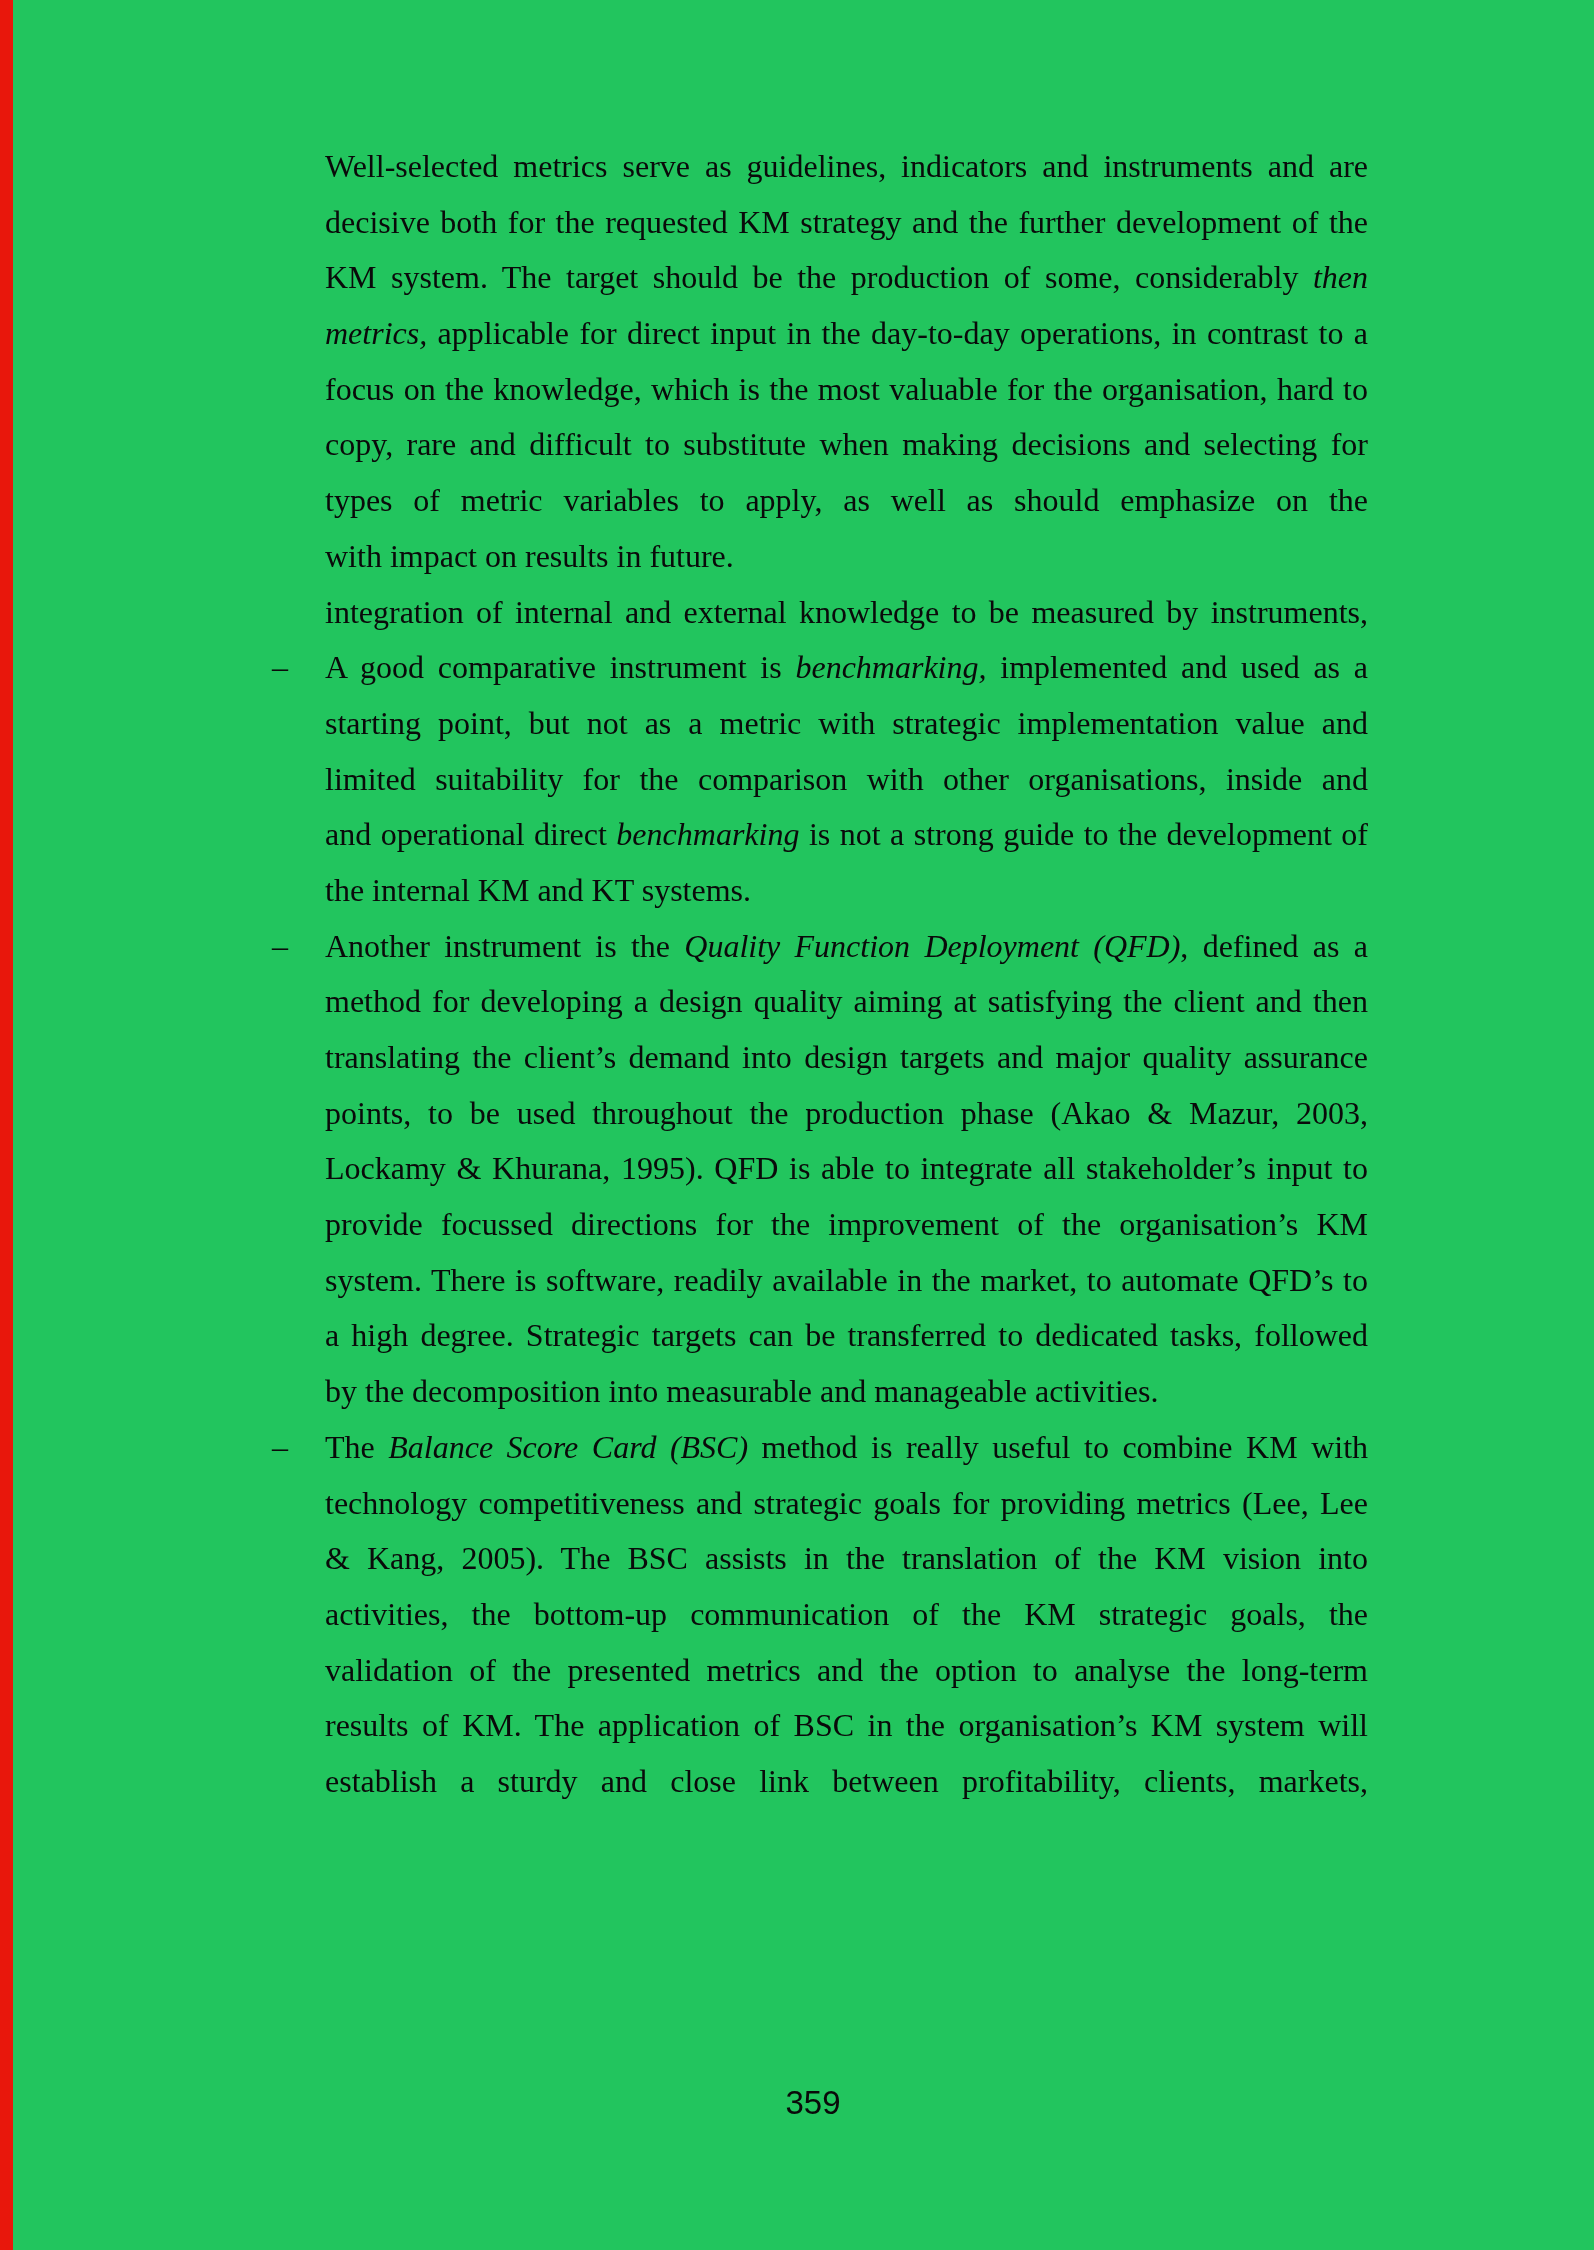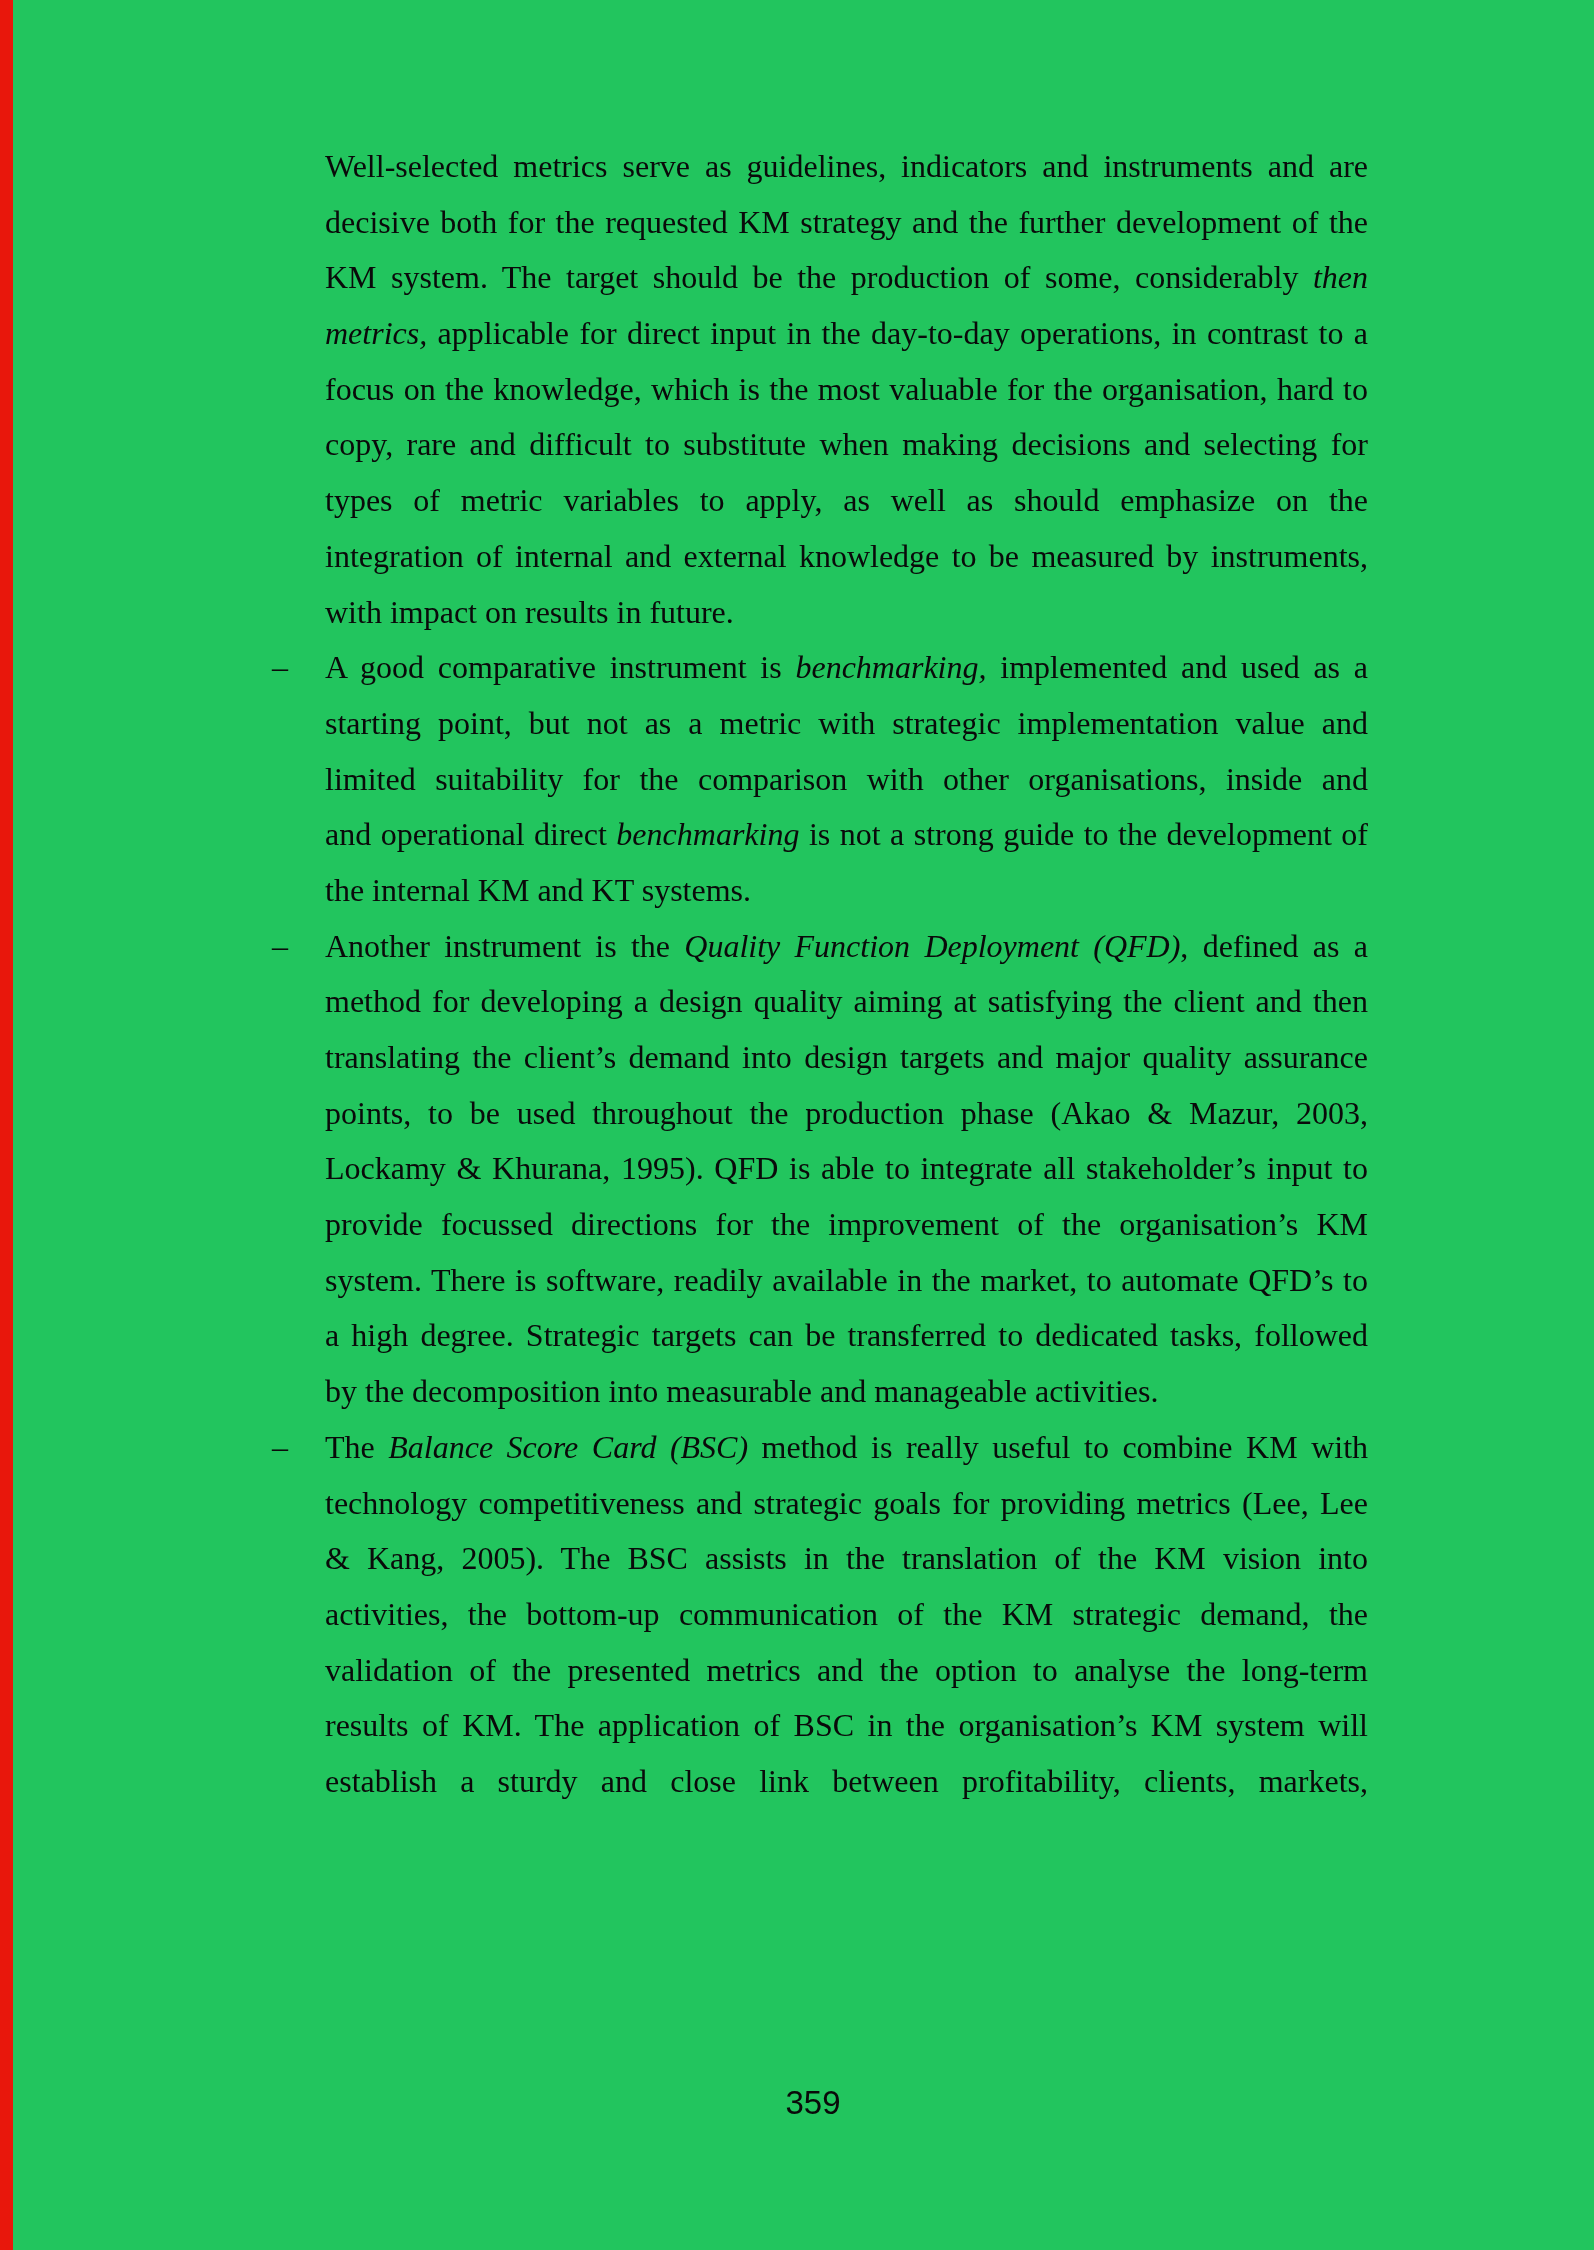--- a/index.html
+++ b/index.html
@@ -74,22 +74,22 @@
   <div class="stripe" style="background: rgb(232, 23, 12);"></div>
   <div class="doc-body">
       <div class="para">
         <div class="line"><span>Well-selected metrics serve as guidelines, indicators and instruments and are</span></div>
         <div class="line"><span>decisive both for the requested KM strategy and the further development of the</span></div>
         <div class="line"><span>KM system. The target should be the production of some, considerably </span><i>then</i></div>
         <div class="line"><i>metrics,</i><span> applicable for direct input in the day-to-day operations, in contrast to a</span></div>
         <div class="line"><span>focus on the knowledge, which is the most valuable for the organisation, hard to</span></div>
         <div class="line"><span>copy, rare and difficult to substitute when making decisions and selecting for</span></div>
         <div class="line"><span>types of metric variables to apply, as well as should emphasize on the</span></div>
+        <div class="line para-end"><span>with impact on results in future.</span></div>
         <div class="line"><span>integration of internal and external knowledge to be measured by instruments,</span></div>
-        <div class="line para-end"><span>with impact on results in future.</span></div>
       </div>
       <div class="para">
         <span class="marker">–</span>
         <div class="line"><span>A good comparative instrument is </span><i>benchmarking,</i><span> implemented and used as a</span></div>
         <div class="line"><span>starting point, but not as a metric with strategic implementation value and</span></div>
         <div class="line"><span>limited suitability for the comparison with other organisations, inside and</span></div>
         <div class="line"><span>and operational direct </span><i>benchmarking</i><span> is not a strong guide to the development of</span></div>
         <div class="line para-end"><span>the internal KM and KT systems.</span></div>
       </div>
       <div class="para">
@@ -102,20 +102,20 @@
         <div class="line"><span>provide focussed directions for the improvement of the organisation’s KM</span></div>
         <div class="line"><span>system. There is software, readily available in the market, to automate QFD’s to</span></div>
         <div class="line"><span>a high degree. Strategic targets can be transferred to dedicated tasks, followed</span></div>
         <div class="line para-end"><span>by the decomposition into measurable and manageable activities.</span></div>
       </div>
       <div class="para">
         <span class="marker">–</span>
         <div class="line"><span>The </span><i>Balance Score Card (BSC)</i><span> method is really useful to combine KM with</span></div>
         <div class="line"><span>technology competitiveness and strategic goals for providing metrics (Lee, Lee</span></div>
         <div class="line"><span>&amp; Kang, 2005). The BSC assists in the translation of the KM vision into</span></div>
-        <div class="line"><span>activities, the bottom-up communication of the KM strategic demand, the</span></div>
+        <div class="line"><span>activities, the bottom-up communication of the KM strategic goals, the</span></div>
         <div class="line"><span>validation of the presented metrics and the option to analyse the long-term</span></div>
         <div class="line"><span>results of KM. The application of BSC in the organisation’s KM system will</span></div>
         <div class="line"><span>establish a sturdy and close link between profitability, clients, markets,</span></div>
       </div>
     </div>
   <div class="page-number">359</div>
 </div>
 
 </body></html>

